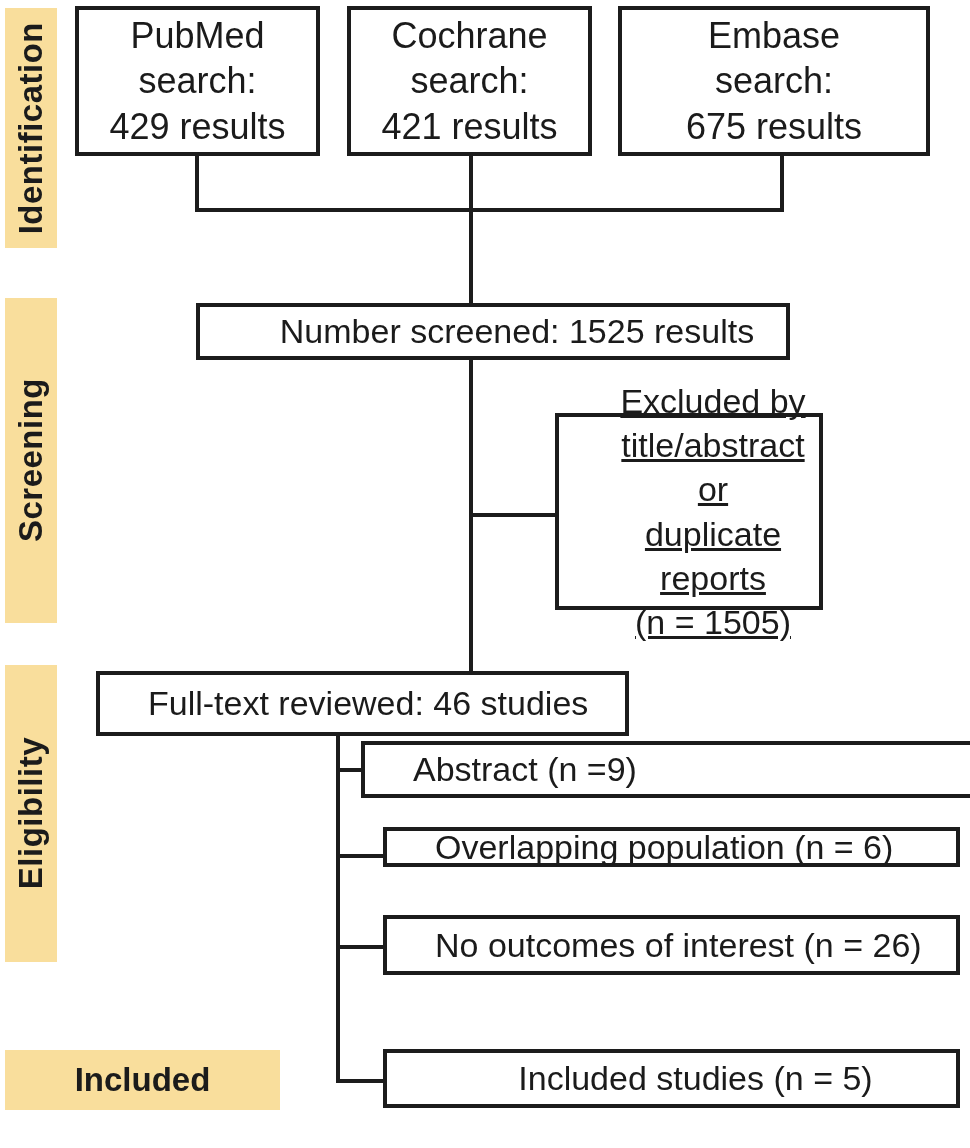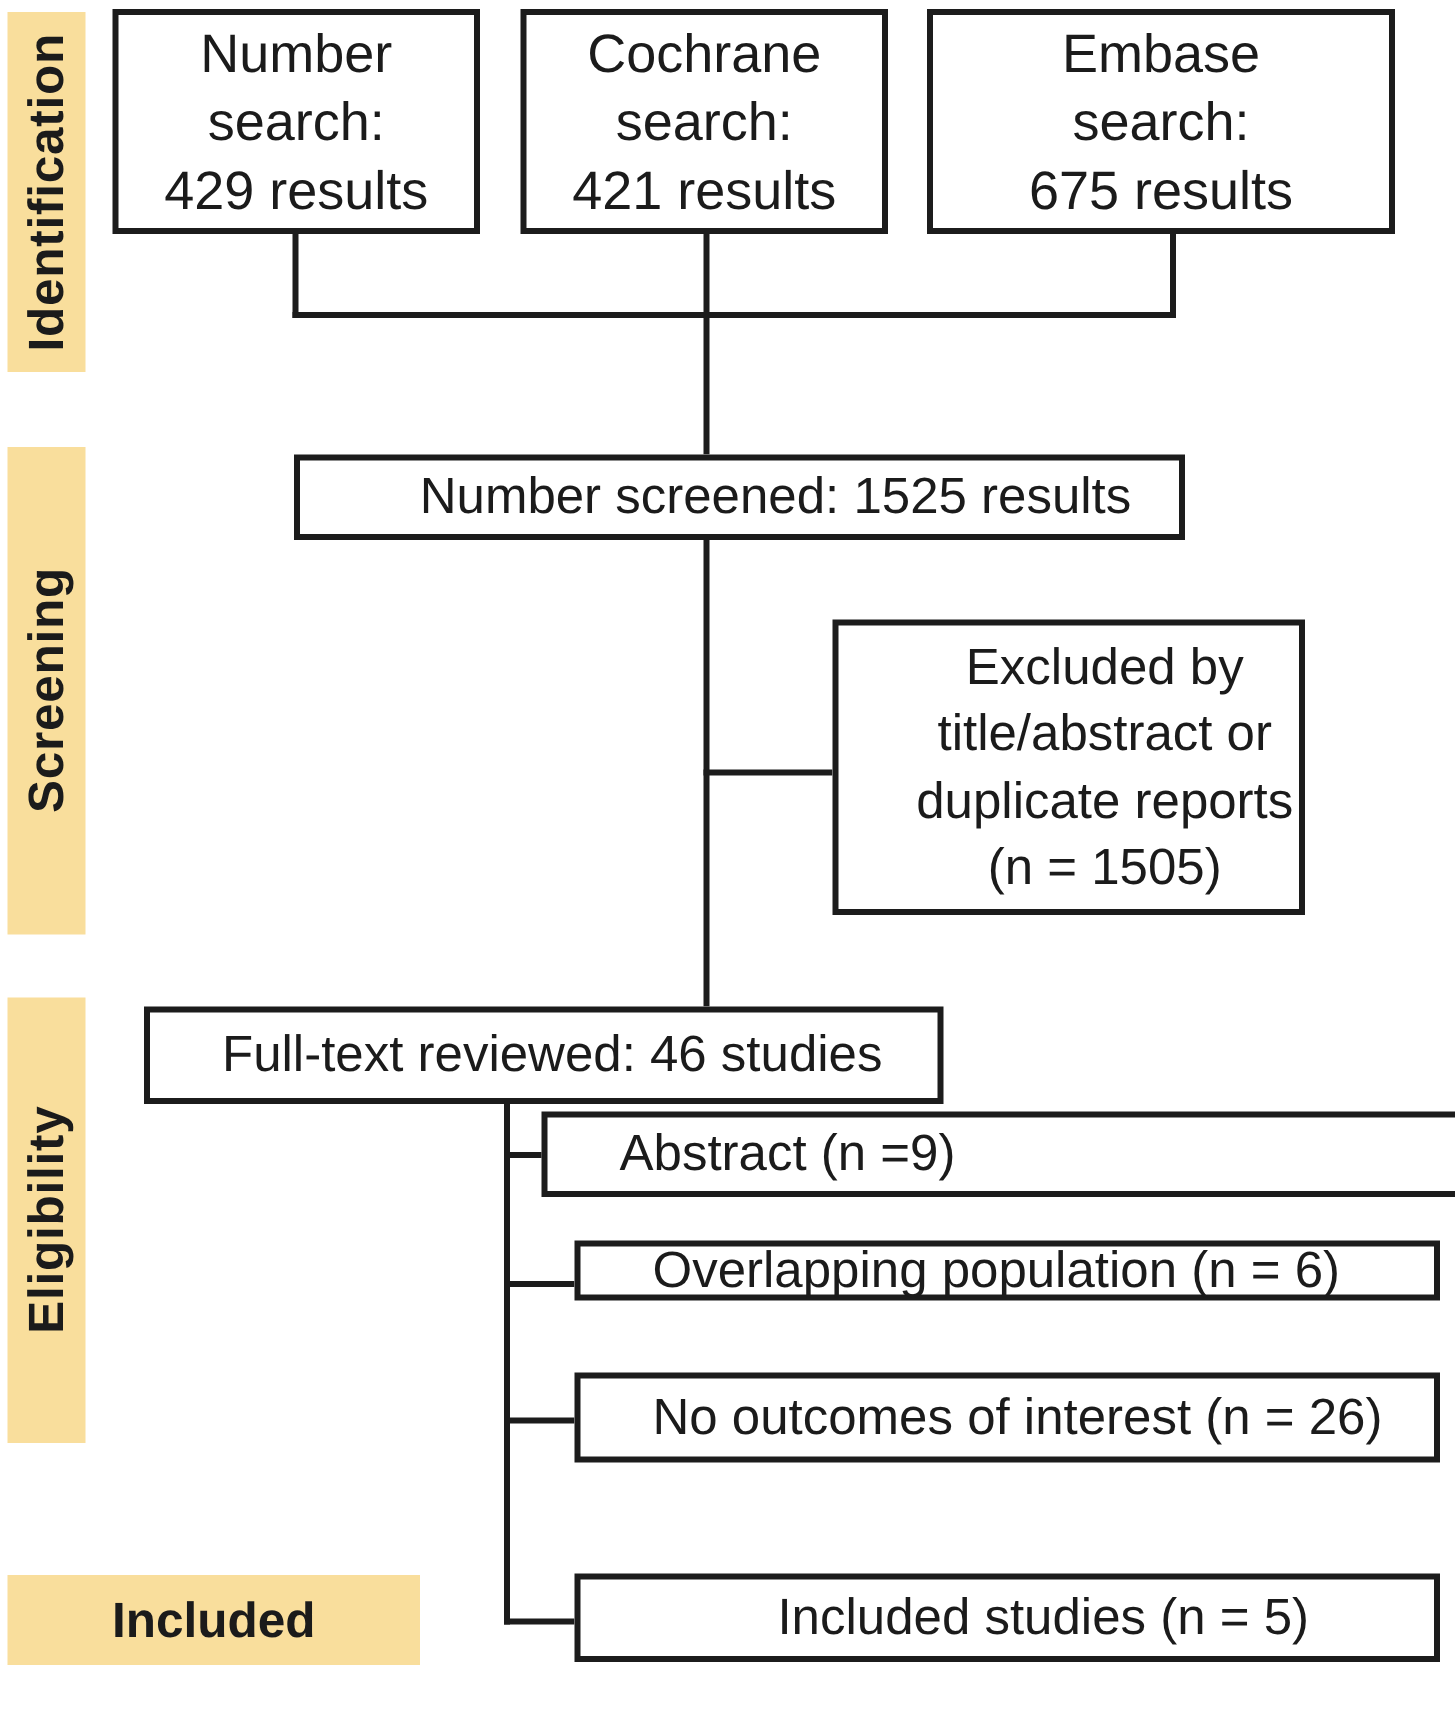--- a/index.html
+++ b/index.html
@@ -77,39 +77,39 @@
   <div class="wire" style="left:469px; top:156px; width:4px; height:147px;"></div>
   <div class="wire" style="left:469px; top:360px; width:4px; height:311px;"></div>
   <div class="wire" style="left:469px; top:513px; width:86px; height:4px;"></div>
   <div class="wire" style="left:336px; top:736px; width:4px; height:347px;"></div>
   <div class="wire" style="left:336px; top:768px; width:47px; height:4px;"></div>
   <div class="wire" style="left:336px; top:854px; width:47px; height:4px;"></div>
   <div class="wire" style="left:336px; top:945px; width:47px; height:4px;"></div>
   <div class="wire" style="left:336px; top:1079px; width:47px; height:4px;"></div>
 
   <div class="node" style="left:75px; top:6px; width:245px; height:150px;">
-    <span class="ln">Number</span>
+    <span class="ln">PubMed</span>
     <span class="ln">search:</span>
     <span class="ln">429 results</span>
   </div>
   <div class="node" style="left:347px; top:6px; width:245px; height:150px;">
     <span class="ln">Cochrane</span>
     <span class="ln">search:</span>
     <span class="ln">421 results</span>
   </div>
   <div class="node" style="left:618px; top:6px; width:312px; height:150px;">
     <span class="ln">Embase</span>
     <span class="ln">search:</span>
     <span class="ln">675 results</span>
   </div>
 
   <div class="node small" style="left:196px; top:303px; width:594px; height:57px;">
     <span class="ln">Number screened: 1525 results</span>
   </div>
-  <div class="node small" style="left:555px; top:413px; width:315px; height:197px; line-height:1.3;">
+  <div class="node small" style="left:555px; top:413px; width:268px; height:197px; line-height:1.3;text-decoration:underline;">
     <span class="ln">Excluded by</span>
     <span class="ln">title/abstract or</span>
     <span class="ln">duplicate reports</span>
     <span class="ln">(n = 1505)</span>
   </div>
 
   <div class="node small left-align" style="left:96px; top:671px; width:533px; height:65px;">
     <span class="ln">Full-text reviewed: 46 studies</span>
   </div>
   <div class="node small left-align" style="left:361px; top:741px; width:613px; height:57px;">

